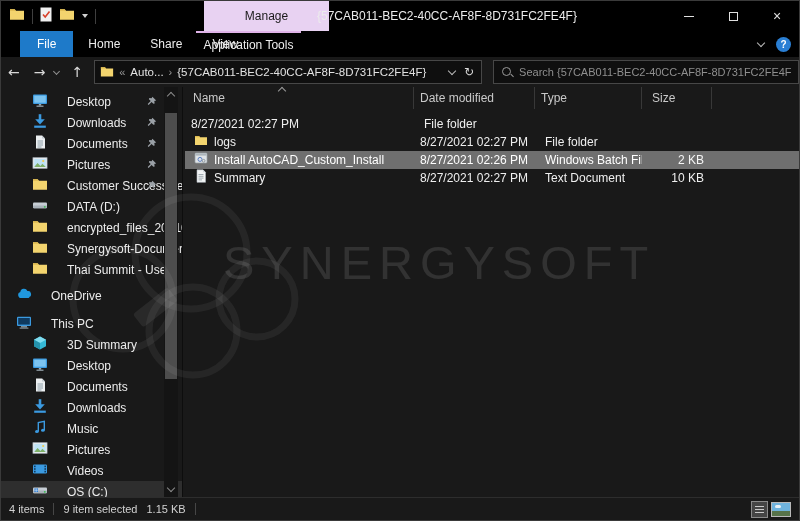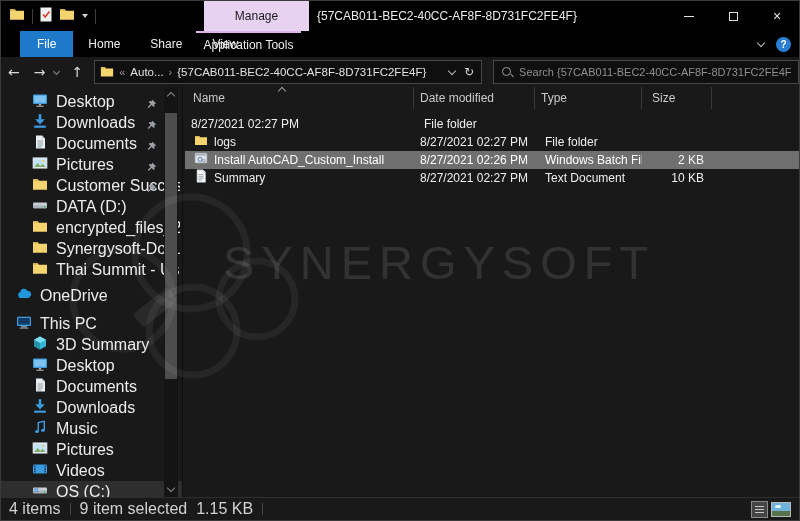--- a/index.html
+++ b/index.html
@@ -7,21 +7,21 @@
   body { font-family: "Liberation Sans", sans-serif; }
   .window{
     position:relative; width:800px; height:521px; background:#191919;
     color:#e8e8e8; overflow:hidden; border:1px solid #3a3a3a;
   }
   
   .titlebar{ position:absolute; top:0; left:0; right:0; height:30px; background:#000; }
   .qat{ position:absolute; left:8px; top:0; height:30px; display:flex; align-items:center; gap:7px; }
   .qat-div{ width:1px; height:15px; background:#3f3f3f; }
   .caret-down{ width:0; height:0; border-left:3.5px solid transparent; border-right:3.5px solid transparent; border-top:4px solid #cfcfcf; }
-  .manage-tab{ position:absolute; left:203px; top:0; width:105px; height:30px; background:#e8d2f2;
+  .manage-tab{ position:absolute; left:203px; top:0; width:125px; height:30px; background:#e8d2f2;
     color:#1a1a1a; font-size:12px; display:flex; align-items:center; justify-content:center; }
   .win-title{ position:absolute; left:316px; top:0; height:30px; line-height:30px; font-size:12px; color:#ececec; white-space:nowrap; }
   .win-controls{ position:absolute; right:0; top:0; height:30px; display:flex; }
   .wc{ width:44px; height:30px; display:flex; align-items:center; justify-content:center; color:#e0e0e0; font-size:14px; }
   .min-glyph{ width:10px; height:1px; background:#e0e0e0; display:block; }
   .max-glyph{ width:9px; height:9px; border:1px solid #e0e0e0; display:block; }
   
   .tabrow{ position:absolute; top:30px; left:0; right:0; height:26px; background:#000; display:flex; align-items:stretch; }
   .tab{ font-size:12px; color:#ededed; line-height:26px; padding:0 15px; }
   .tab.file{ background:#1e7ac9; color:#fff; padding:0 17px; margin-left:19px; }
@@ -43,21 +43,21 @@
     display:flex; align-items:center; padding:0 7px; gap:6px; }
   .search-box input{ flex:1; background:transparent; border:none; outline:none; color:#8f8f8f; font-size:11px; font-family:"Liberation Sans", sans-serif; }
   .search-box input::placeholder{ color:#8f8f8f; }
   .mag{ position:relative; width:12px; height:12px; }
   .mag::before{ content:""; position:absolute; left:1px; top:1px; width:7px; height:7px; border:1.4px solid #9a9a9a; border-radius:50%; }
   .mag::after{ content:""; position:absolute; left:8.5px; top:8.5px; width:4px; height:1.4px; background:#9a9a9a; transform:rotate(45deg); }
   
   .content{ position:absolute; top:86px; left:0; right:0; bottom:23px; display:flex; background:#191919; }
   
   .sidebar{ position:relative; width:182px; flex:none; padding-top:4px; border-right:1px solid #0d0d0d; overflow:hidden; }
-  .sb-item{ position:relative; height:21px; display:flex; align-items:center; gap:8px; font-size:16px; color:#ececec; }
+  .sb-item{ position:relative; height:21px; display:flex; align-items:center; gap:19px; font-size:12px; color:#ececec; }
   .sb-item.lvl1{ padding-left:15px; }
   .sb-item.lvl2{ padding-left:31px; }
   .sb-item .lbl{ white-space:nowrap; overflow:hidden; max-width:124px; }
   .sb-item.hl{ background:#2e2e2e;text-align:center; }
   .sb-pin{ position:absolute; right:25px; top:5px; }
   .sb-gap1{ height:5px; } .sb-gap2{ height:7px; }
   .sb-scroll{ position:absolute; right:4px; top:0; bottom:0; width:14px; background:#141414; }
   .sb-scroll .arrow-up, .sb-scroll .arrow-down{ position:absolute; left:4px; width:6px; height:6px; border-right:1.3px solid #8a8a8a; border-bottom:1.3px solid #8a8a8a; }
   .sb-scroll .arrow-up{ top:6px; transform:rotate(-135deg); }
   .sb-scroll .arrow-down{ bottom:6px; transform:rotate(45deg); }
@@ -74,21 +74,21 @@
   .frow{ height:18px; font-size:12px; color:#efefef; align-items:center; }
   .frow > div{ line-height:18px; white-space:nowrap; overflow:hidden; }
   .frow .c-name{ display:flex; align-items:center; gap:6px; padding-left:9px; }
   .frow .c-date{ padding-left:6px; }
   .frow .c-type{ padding-left:10px; }
   .frow .c-size{ text-align:right; padding-right:8px; }
   .frow.selected{ background:#6f6f6f; color:#fff; }
   .frow.selected .c-size{ color:#f5f5f5; }
   
   .statusbar{ position:absolute; left:0; right:0; bottom:0; height:23px; background:#191919; border-top:1px solid #2d2d2d;
-    display:flex; align-items:center; font-size:16px; color:#d2d2d2; padding:0 8px; gap:9px; }
+    display:flex; align-items:center; font-size:11px; color:#d2d2d2; padding:0 8px; gap:9px; }
   .st-div{ width:1px; height:12px; background:#464646; }
   .st-right{ margin-left:auto; display:flex; align-items:center; gap:3px; }
   .view-details{ width:17px; height:17px; border:1px solid #8a8a8a; background:#454545; display:flex; flex-direction:column; justify-content:center; gap:2px; padding:2px 3px; }
   .view-details i{ display:block; height:1px; background:#c9c9c9; }
   .view-thumbs{ width:20px; height:15px; border:1px solid #b9b9b9; background:#6fb3dd; position:relative; overflow:hidden; }
   .view-thumbs::before{ content:""; position:absolute; left:0; right:0; bottom:0; height:5px; background:#57734a; }
   .view-thumbs::after{ content:""; position:absolute; left:3px; top:2px; width:6px; height:3px; border-radius:2px; background:#e9f2f7; }
   
   .watermark{ position:absolute; inset:0; pointer-events:none; z-index:40; }
   .wm-text{ position:absolute; left:222px; top:234px; font-size:47px; font-weight:100; letter-spacing:7px;

